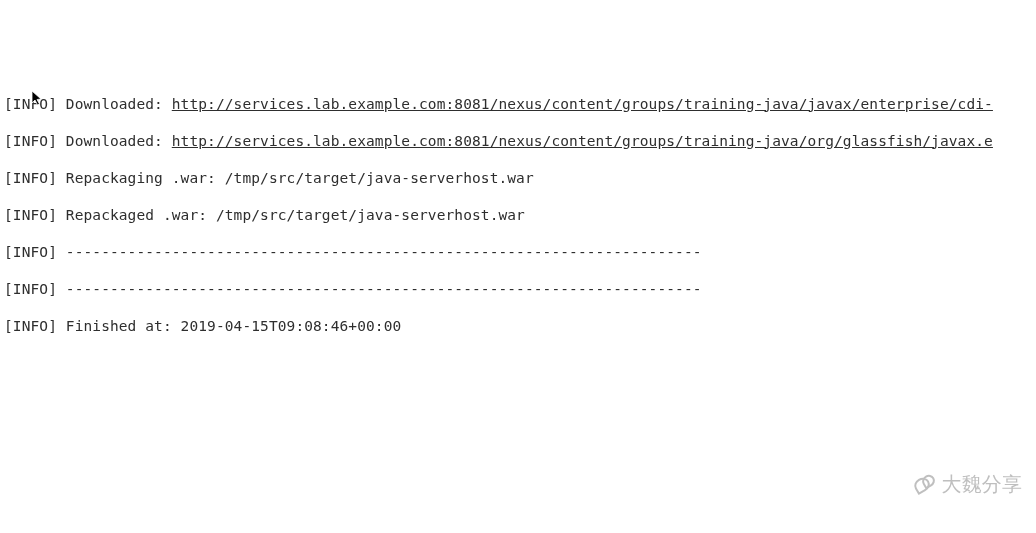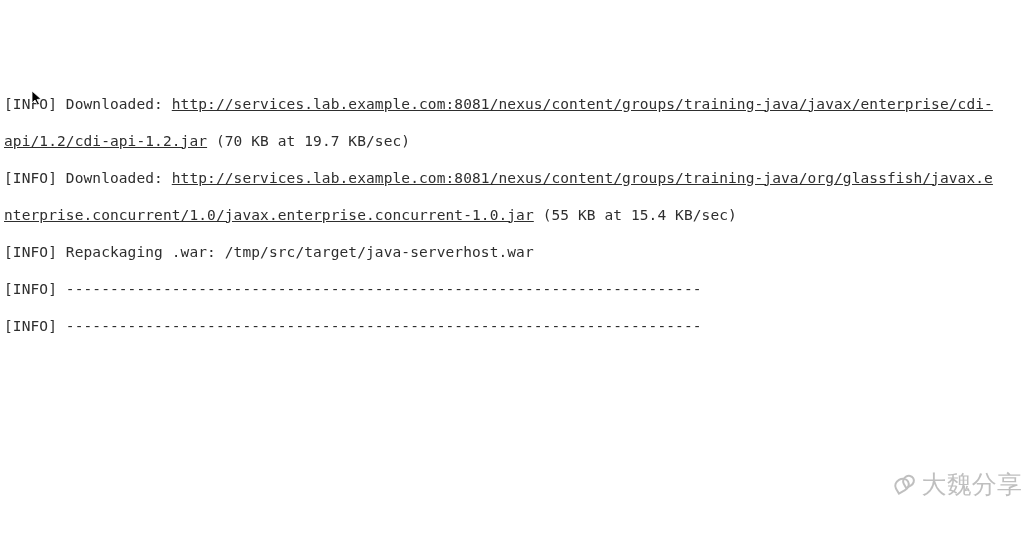--- a/index.html
+++ b/index.html
@@ -33,21 +33,21 @@
     .mouse-cursor svg { display: block; }
     .watermark {
       position: absolute;
       right: 14px;
       bottom: 40px;
       display: flex;
       align-items: center;
       gap: 6px;
       color: #b9b9b9;
       font-family: "PingFang SC","Microsoft YaHei",sans-serif;
-      font-size: 25px;
+      font-size: 20px;
       opacity: 0.9;
       pointer-events: none;
     }
     .wm-icon {
       width: 22px;
       height: 18px;
       position: relative;
     }
     .wm-icon::before, .wm-icon::after {
       content: "";
@@ -59,26 +59,26 @@
     .wm-icon::before { width: 12px; height: 10px; left: 0; top: 3px; }
     .wm-icon::after  { width: 9px;  height: 8px;  left: 8px; top: 0; }
   </style>
 </head>
 <body>
 
 
 
 <div class="terminal">
 <span class="line"><span>[INFO] Downloaded: </span><span class="link">http://services.lab.example.com:8081/nexus/content/groups/training-java/javax/enterprise/cdi-</span></span>
-<span class="line"><span class="link">api/1.2/cdi-api-1.2.jar</span><span> (70 KB at 19.7 KB/sec)</span></span>
 <span class="line"><span>[INFO] Downloaded: </span><span class="link">http://services.lab.example.com:8081/nexus/content/groups/training-java/org/glassfish/javax.e</span></span>
-<span class="line"><span class="link">nterprise.concurrent/1.0/javax.enterprise.concurrent-1.0.jar</span><span> (55 KB at 15.4 KB/sec)</span></span>
 <span class="line">[INFO] Repackaging .war: /tmp/src/target/java-serverhost.war</span>
+<span class="line">[INFO] Repackaged .war: /tmp/src/target/java-serverhost.war</span>
 <span class="line">[INFO] ------------------------------------------------------------------------</span>
 <span class="line">[INFO] ------------------------------------------------------------------------</span>
+<span class="line">[INFO] Finished at: 2019-04-15T09:08:46+00:00</span>
 
 
 
 
 
 
 
 
 
 

